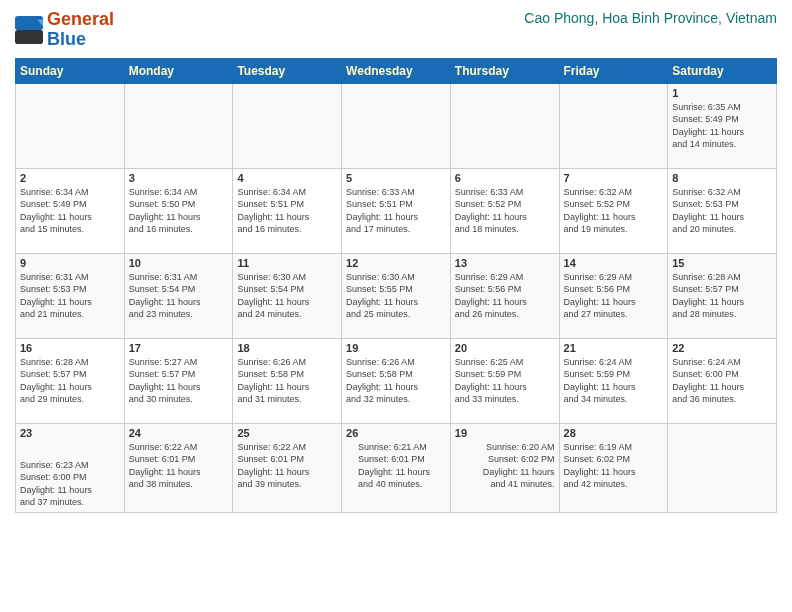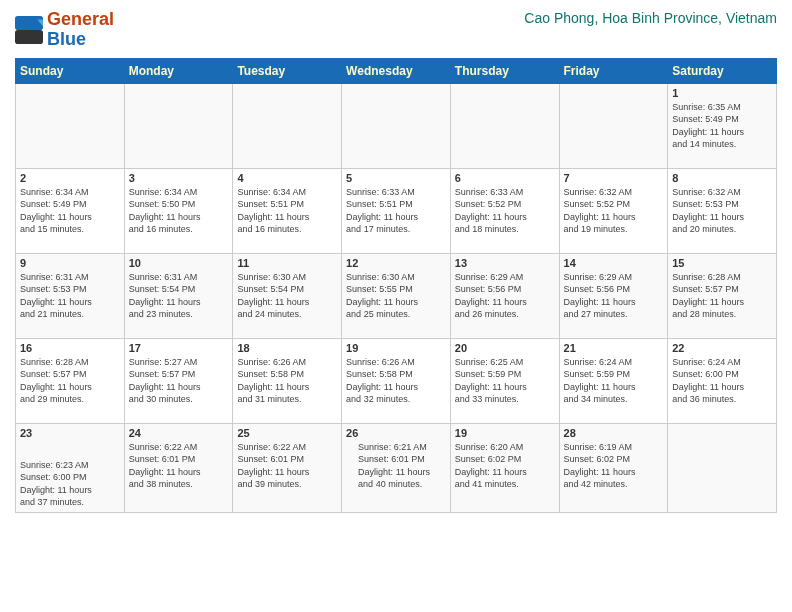--- a/index.html
+++ b/index.html
@@ -322,21 +322,21 @@
           </td>
           <td>
             <span class="day-number">26</span>
             <div class="day-info" style="white-space: pre-line; margin-left: 12px;">Sunrise: 6:21 AM
 Sunset: 6:01 PM
 Daylight: 11 hours
 and 40 minutes.</div>
           </td>
           <td>
             <span class="day-number">19</span>
-            <div class="day-info" style="white-space: pre-line;">Sunrise: 6:20 AM
+            <div class="day-info" style="white-space: pre-line; text-align: right;">Sunrise: 6:20 AM
 Sunset: 6:02 PM
 Daylight: 11 hours
 and 41 minutes.</div>
           </td>
           <td>
             <span class="day-number">28</span>
             <div class="day-info" style="white-space: pre-line;">Sunrise: 6:19 AM
 Sunset: 6:02 PM
 Daylight: 11 hours
 and 42 minutes.</div>

